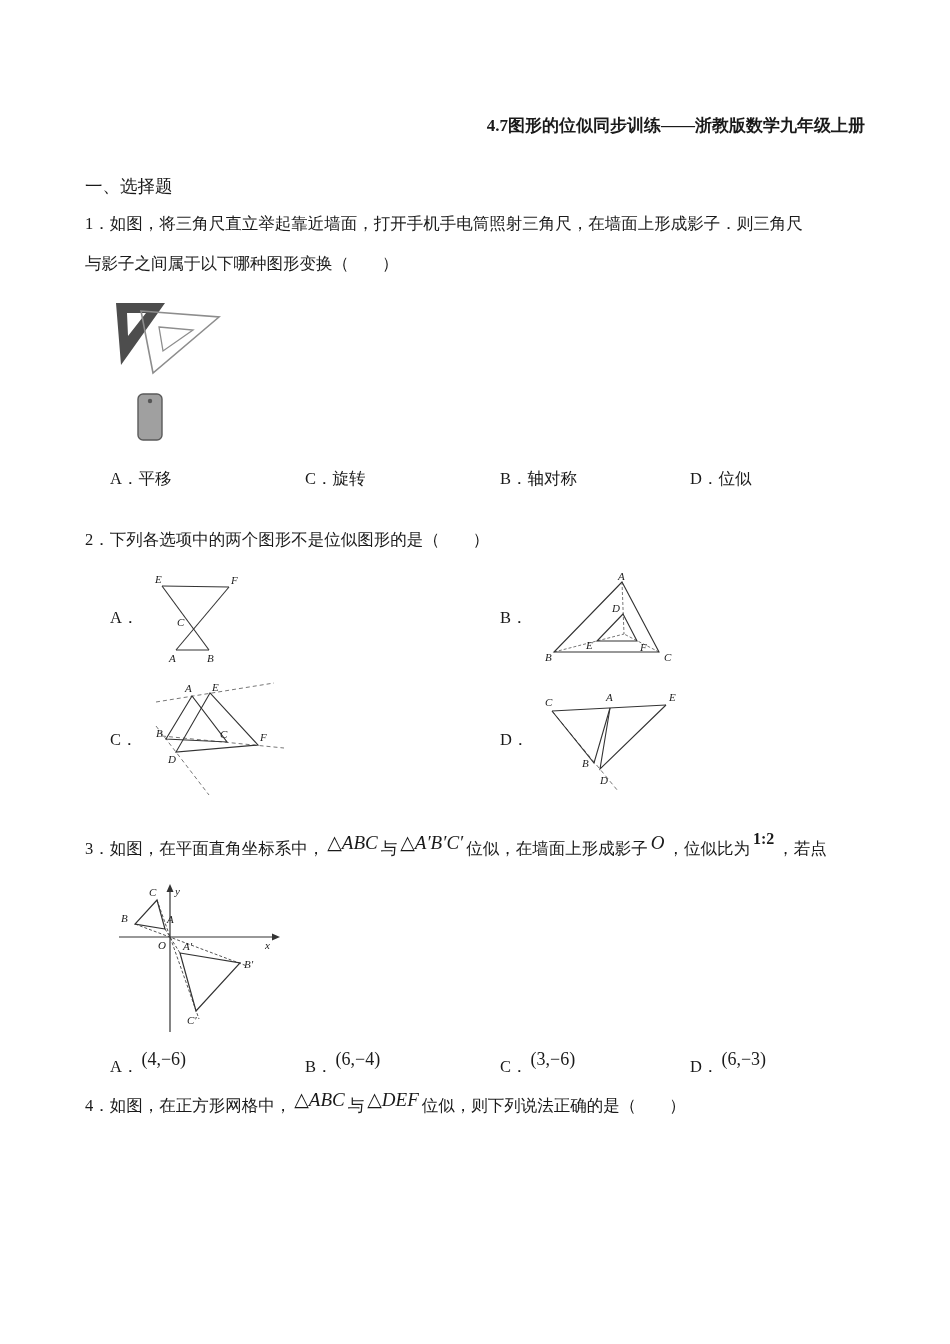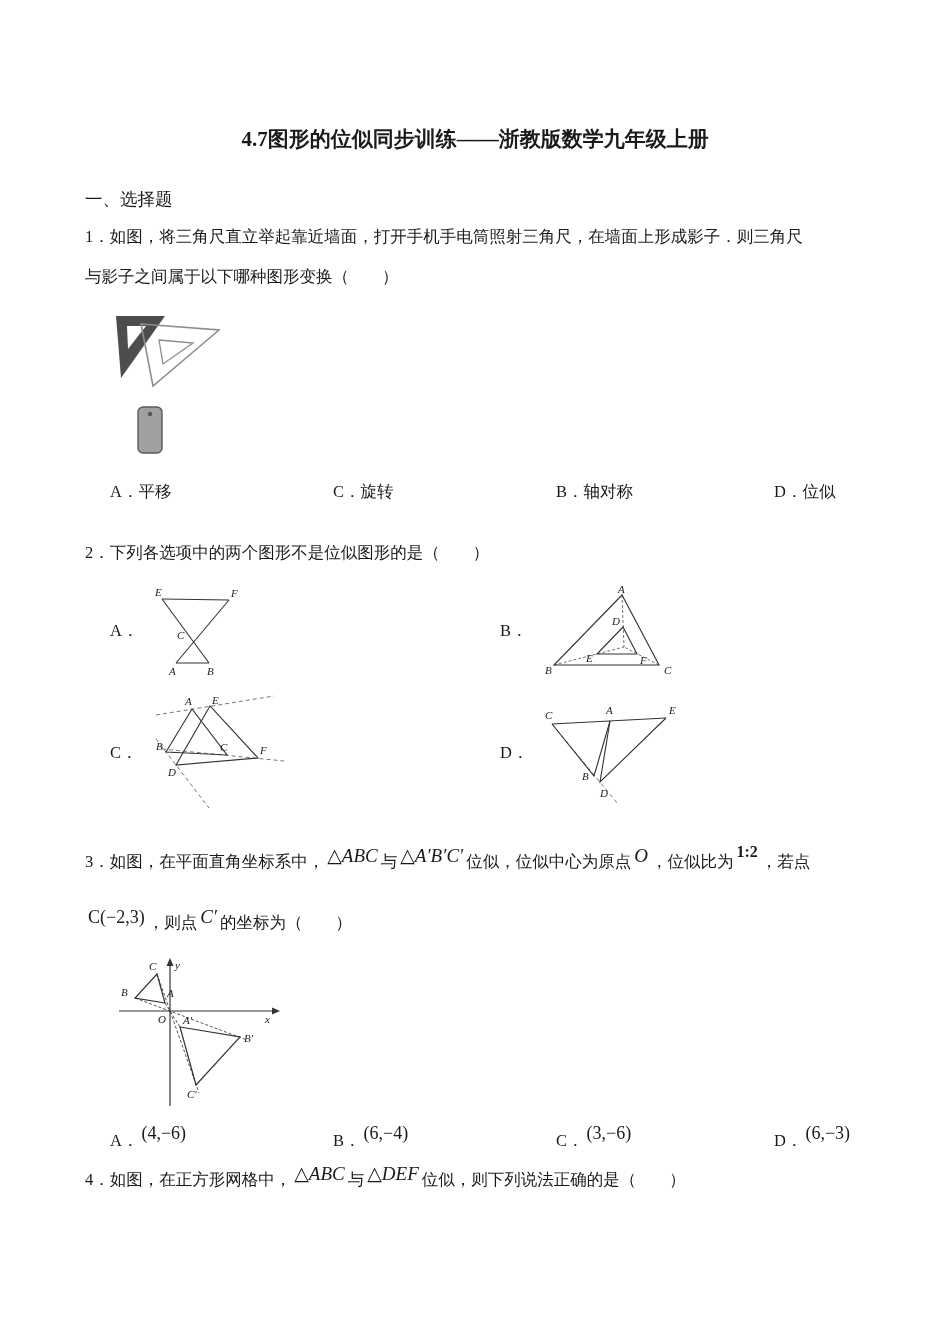--- a/index.html
+++ b/index.html
@@ -1,36 +1,36 @@
 <!DOCTYPE html>
 <html><head>
 <meta charset="utf-8">
 <style>
   * { margin:0; padding:0; box-sizing:border-box; }
   html,body { width:950px; height:1344px; background:#ffffff; overflow:hidden; }
   body { font-family:"Liberation Serif","DejaVu Serif",serif; color:#1a1a1a; }
   .page { padding:112px 85px 0 85px; }
 
-  .title { text-align:center; font-size:21px; font-weight:bold; line-height:28px; margin-bottom:34px;margin-top:13px; }
+  .title { text-align:right; font-size:17px; font-weight:bold; line-height:28px; margin-bottom:34px; }
   .section { font-size:17.5px; font-weight:normal; line-height:24px; margin-bottom:6px; }
 
   .qtext { font-size:16.5px; line-height:40px; }
   .q3line { font-size:16.5px; line-height:46px; }
 
   
   .mi { font-family:"Liberation Serif","DejaVu Serif",serif; font-style:italic; font-size:19px;
         position:relative; top:-5px; padding:0 3px; white-space:nowrap; }
   .mn { font-family:"Liberation Serif","DejaVu Serif",serif; font-style:normal; font-size:18px;
         position:relative; top:-5px; padding:0 3px; white-space:nowrap; }
   .msup { top:-10px; font-size:16px;font-weight:bold; }
 
   .q1-fig { margin:14px 0 0 25px; height:146px; }
 
   .opts { display:grid; grid-template-columns:195px 195px 190px 1fr; padding-left:25px;
-          font-size:16.5px; line-height:30px; margin-top:20px;gap:28px; }
+          font-size:16.5px; line-height:30px; margin-top:20px; }
   .opts .ov { top:-7px; }
 
   .q2 { margin-top:26px; }
   .fig-row { display:flex; margin-top:12px; }
   .fig-cell { width:50%; display:flex; align-items:center; gap:16px; padding-left:25px; }
   .flab { font-size:16.5px; }
 
   .q3 { margin-top:28px; }
   .q3 .line2 { margin-top:14px; }
   .q3-fig { margin:10px 0 0 30px; }
@@ -150,24 +150,21 @@
           <text x="125" y="14">E</text>
           <text x="38" y="80">B</text>
           <text x="56" y="97">D</text>
         </svg>
       </div>
     </div>
   </div>
 
   <div class="q3">
     <div class="q3line">
-      <span>3．</span><span>如图，在平面直角坐标系中，</span><span class="mi">△ABC</span><span>与</span><span class="mi">△A′B′C′</span><span>位似，位似中心为原点</span><span class="mi">O</span><span>，位似比为</span><span class="mn msup">1:2</span><span>，若点</span>
-    </div>
-    <div class="q3line line2">
-      <span class="mn">C(−2,3)</span><span>，则点</span><span class="mi">C′</span><span>的坐标为（　　）</span>
+      <span>3．</span><span>如图，在平面直角坐标系中，</span><span class="mi">△ABC</span><span>与</span><span class="mi">△A′B′C′</span><span>位似，在墙面上形成影子</span><span class="mi">O</span><span>，位似比为</span><span class="mn msup">1:2</span><span>，若点</span>
     </div>
 
     <div class="q3-fig">
       <svg width="170" height="155" viewBox="0 0 170 155">
         <g stroke="#555" stroke-width="1" stroke-dasharray="3 2" fill="none">
           <path d="M50,47 L65,71"></path>
           <path d="M20,42 L132,84"></path>
           <path d="M42,18 L84,137"></path>
         </g>
         <g stroke="#333" stroke-width="1.2" fill="none">

